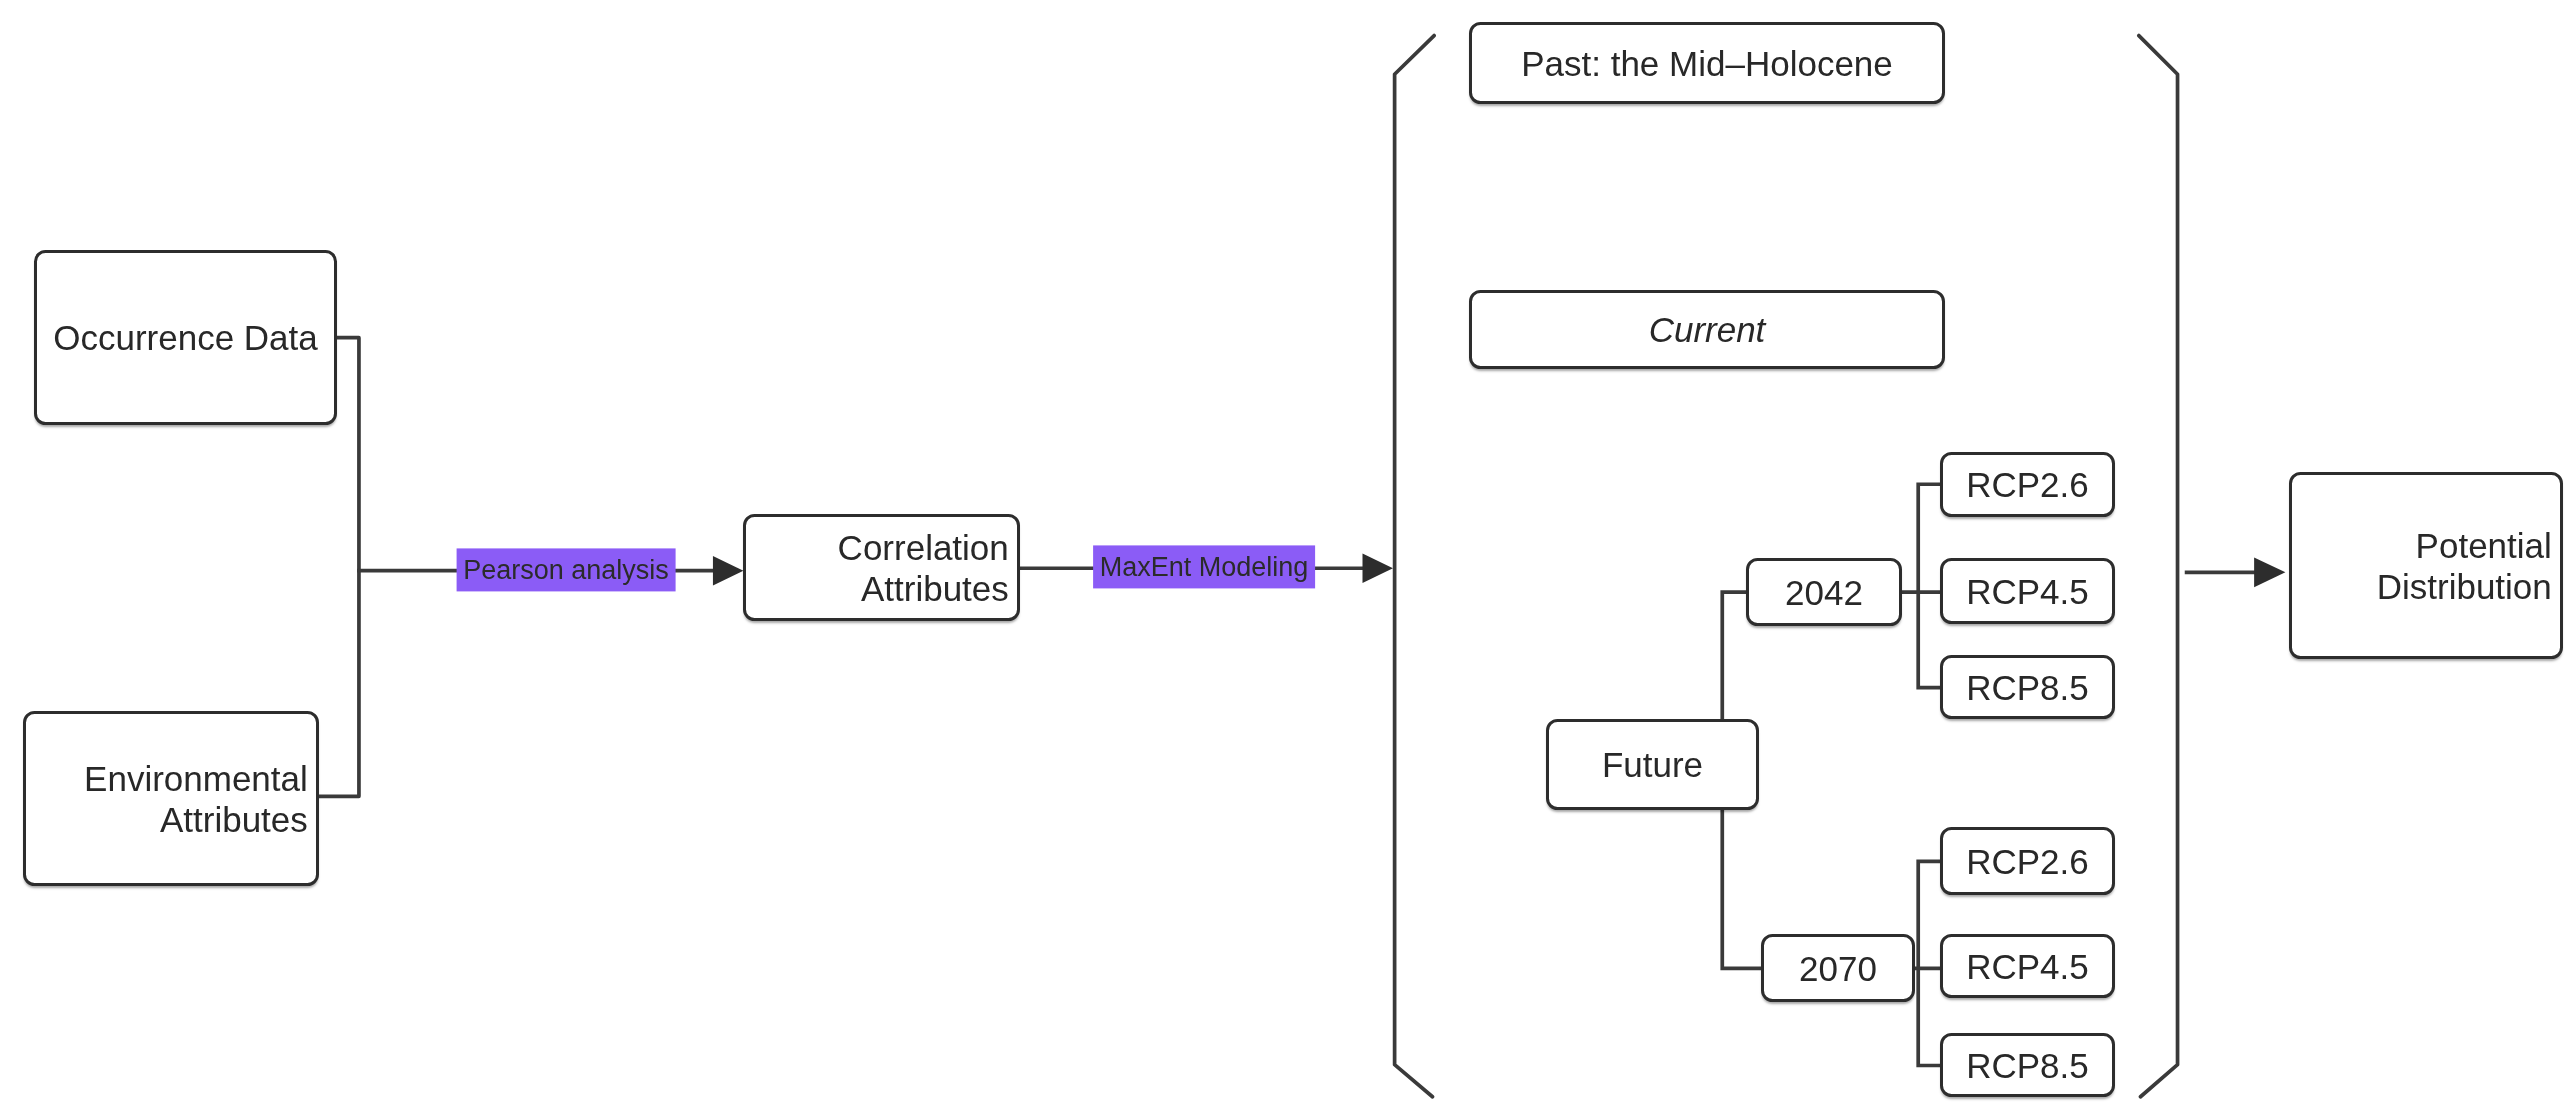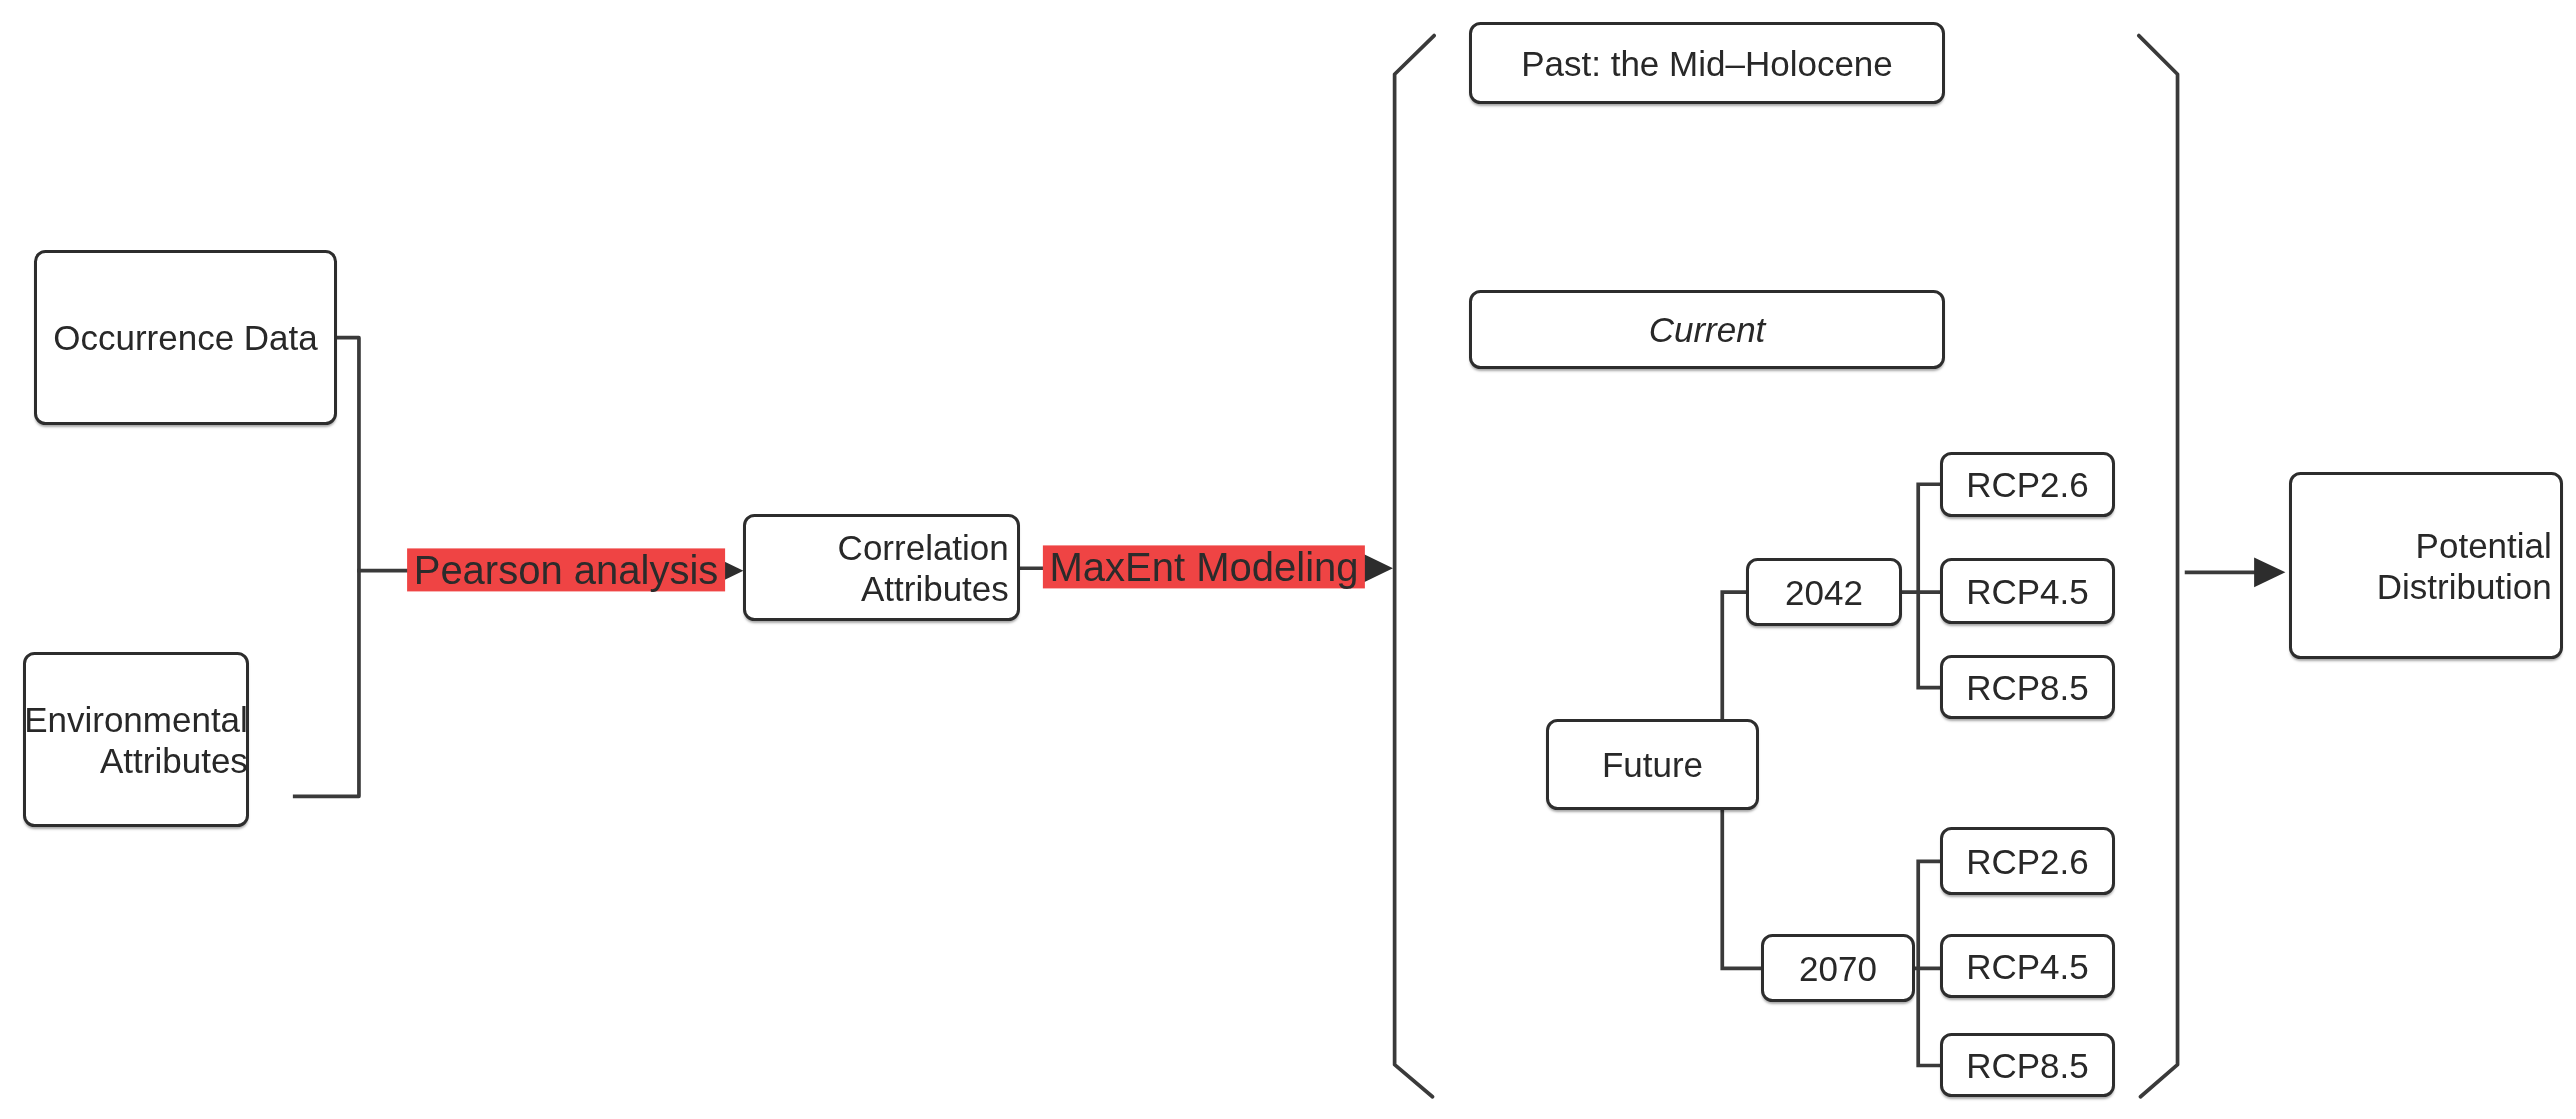--- a/index.html
+++ b/index.html
@@ -34,22 +34,22 @@
     text-align: right;
     font-size: 35px;
     line-height: 41px;
     color: #282828;
     box-shadow: 0 3.3px 2.5px -1.6px rgba(0,0,0,0.35);
   }
   .node .lbl { display: block; padding: 0 8.2px; }
   .edge-label {
     position: absolute;
     transform: translate(-50%, -50%);
-    background: #ef4444;
-    font-size: 40px;
+    background: #8b5cf6;
+    font-size: 27px;
     line-height: 40px;
     padding: 1.6px 6.6px;
     white-space: nowrap;
     color: #2b2b2b;
   }
 </style>
 </head>
 <body>
 
 <div class="diagram">
@@ -81,21 +81,21 @@
       <polygon points="866,675 866,711 903,693"></polygon>
       <polygon points="1655,672 1655,708 1692,690"></polygon>
       <polygon points="2738,677 2738,713 2776,695"></polygon>
     </g>
   </svg>
 
   <div class="node" style="left:34px; top:250px; width:303px; height:175px;">
     <span class="lbl">Occurrence Data</span>
   </div>
 
-  <div class="node" style="left:23px; top:652px; width:226px; height:175px;">
+  <div class="node" style="left:23px; top:711px; width:296px; height:175px;">
     <span class="lbl">Environmental Attributes</span>
   </div>
 
   <div class="edge-label" style="left:566px; top:570px;">Pearson analysis</div>
 
   <div class="node" style="left:743px; top:514px; width:277px; height:107px; font-size:35px;">
     <span class="lbl">Correlation Attributes</span>
   </div>
 
   <div class="edge-label" style="left:1204px; top:567px;">MaxEnt Modeling</div>

